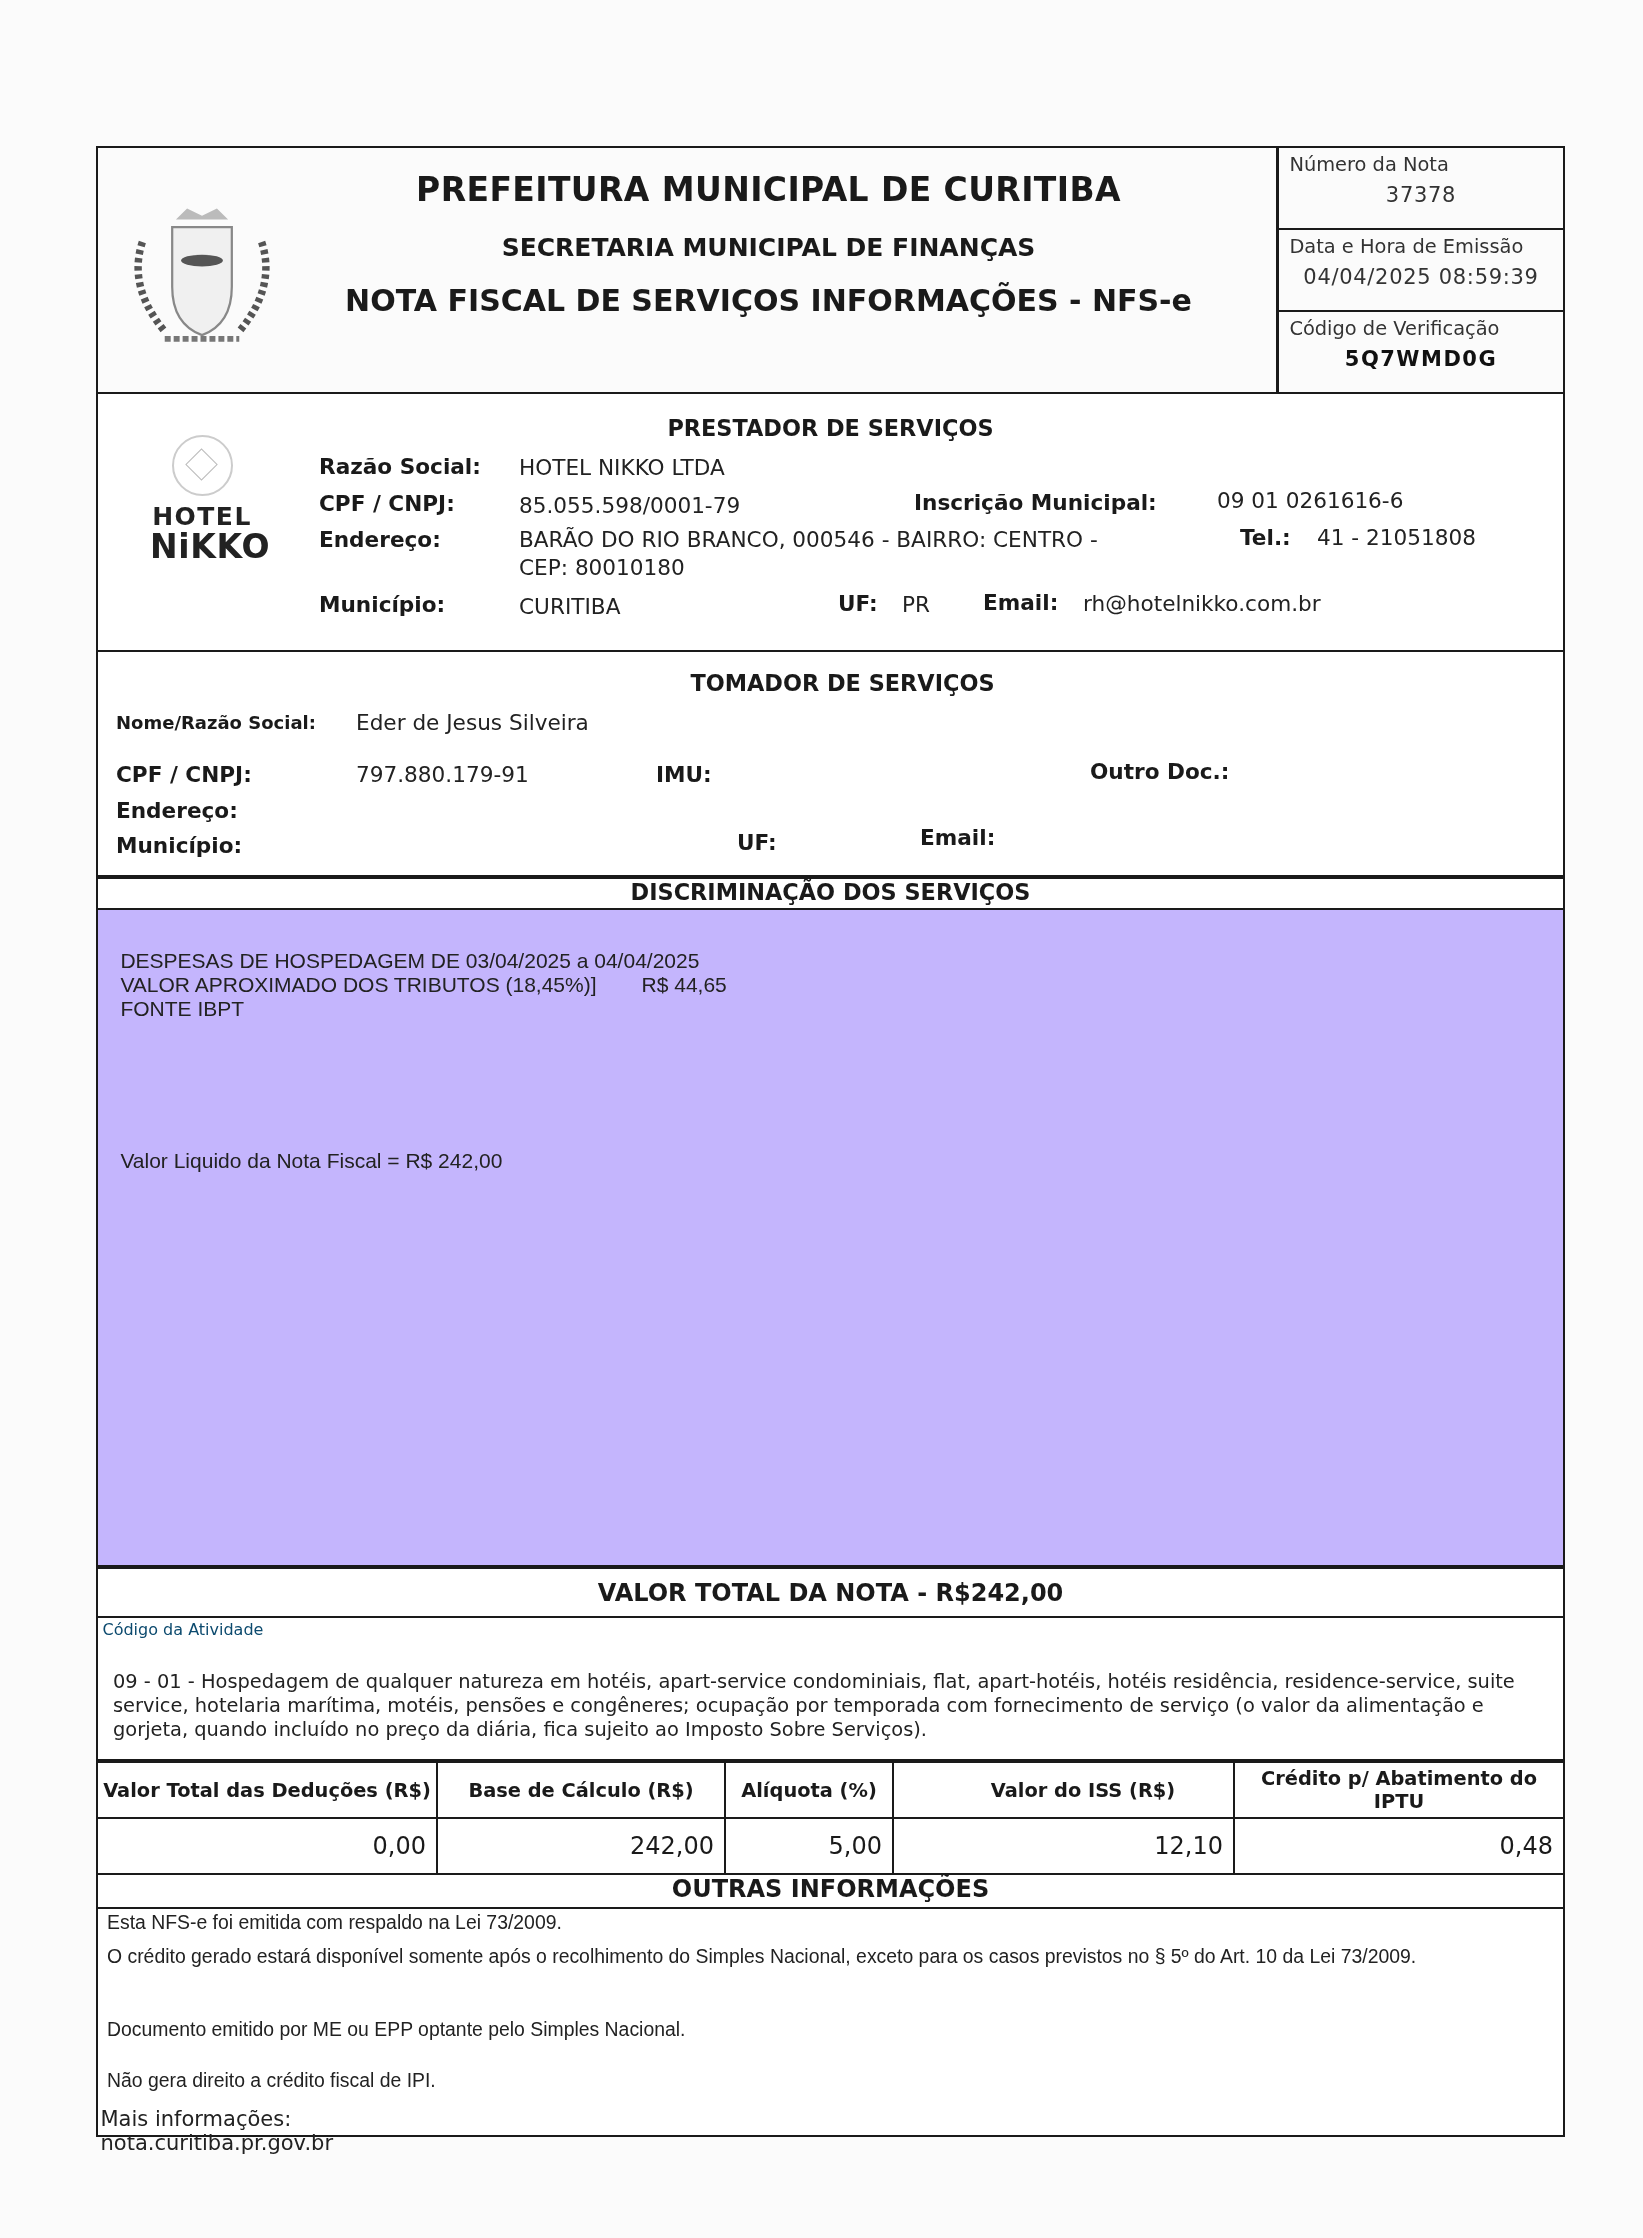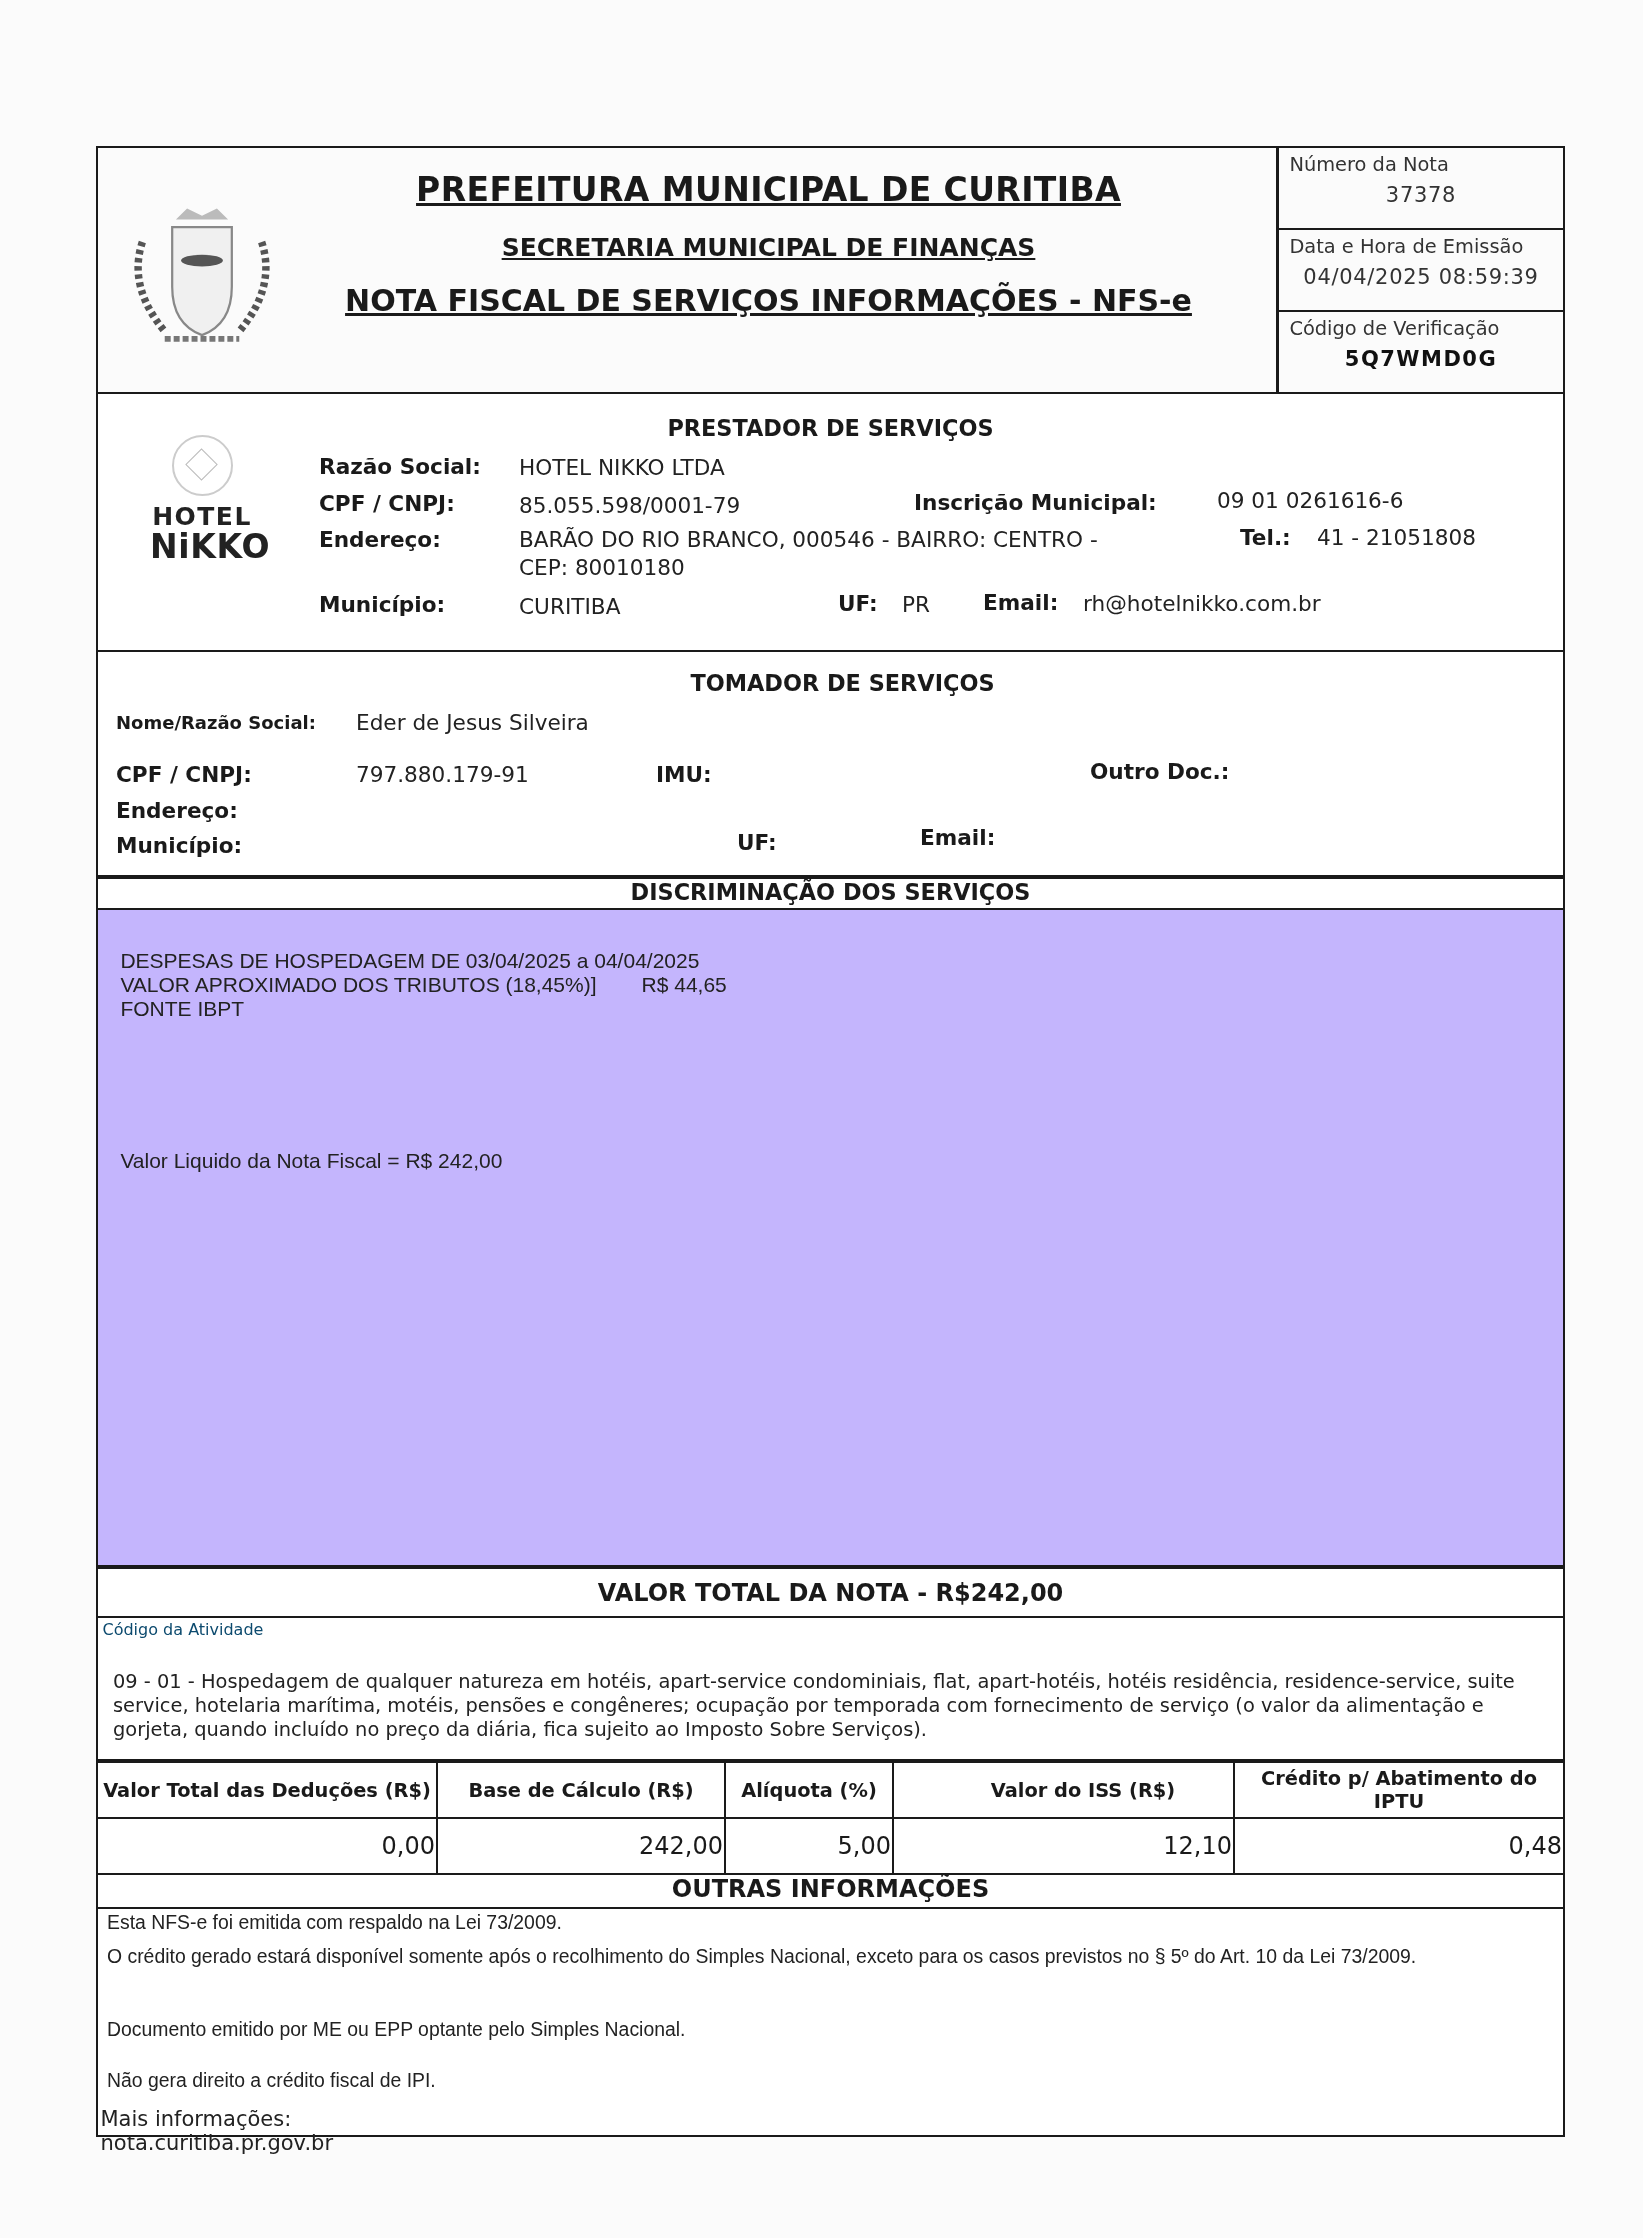--- a/index.html
+++ b/index.html
@@ -7,21 +7,21 @@
     width:1644px; height:2239px; background:#fbfbfb; position:relative;
     font-family:"DejaVu Sans", sans-serif; color:#1a1a1a; overflow:hidden;
   }
   .doc { position:absolute; left:96px; top:146px; width:1469px; }
   .box { border:2.2px solid #1a1a1a; background:#fff; box-sizing:border-box; }
 
   
   .hdr { display:flex; height:246px; border:2.2px solid #1a1a1a; box-sizing:border-box; border-bottom:none; }
   .hdr-left { flex:1; position:relative; }
   .crest { position:absolute; left:22.4px; top:49px; width:164px; height:157px; }
-  .hdr-titles { position:absolute; left:178px; right:15px; top:0; text-align:center;text-decoration:underline; }
+  .hdr-titles { position:absolute; left:178px; right:15px; top:0; text-align:center; }
   .t1 { font-size:33px; font-weight:bold; margin-top:22.4px; letter-spacing:0.4px; }
   .t2 { font-size:25px; font-weight:bold; margin-top:24px; }
   .t3 { font-size:30px; font-weight:bold; margin-top:21px; }
   .hdr-right { width:284px; border-left:3px solid #1a1a1a; display:flex; flex-direction:column; }
   .hr-cell { flex:1; border-bottom:2.2px solid #1a1a1a; padding:4.5px 10.4px; box-sizing:border-box; }
   .hr-cell:last-child { border-bottom:none; }
   .hr-lbl { font-size:19.4px; color:#333; }
   .hr-val { font-size:21px; text-align:center; margin-top:7.5px; color:#333; letter-spacing:0.7px; }
   .hr-val.code { font-weight:bold; color:#111; letter-spacing:1.5px; }
 
@@ -47,21 +47,21 @@
   .liq { position:absolute; left:22.4px; top:239px; font-size:21px; color:#222; }
 
   .total { height:51px; border:2.2px solid #1a1a1a; border-top:2.2px solid #1a1a1a; box-sizing:border-box; display:flex; align-items:center; justify-content:center; font-weight:bold; font-size:24px; background:#fff; }
   .ativ { height:143px; border:2.2px solid #1a1a1a; border-top:none; box-sizing:border-box; background:#fff; position:relative; }
   .ativ-lbl { position:absolute; left:4.5px; top:1.5px; font-size:16px; color:#0c4a6e; }
   .ativ-txt { position:absolute; left:15px; right:15px; top:52px; font-size:19.4px; line-height:24px; color:#222; }
 
   table.tax { width:100%; border-collapse:collapse; background:#fff; }
   table.tax td { border:2.2px solid #1a1a1a; font-size:19.4px; }
   table.tax .th { font-weight:bold; text-align:center; height:52px; }
-  table.tax .tv { text-align:right; height:52px; font-size:24px; padding-right:1px; }
+  table.tax .tv { text-align:right; height:52px; font-size:24px; padding-right:10px; }
 
   .outras-h { height:34px; border:2.2px solid #1a1a1a; border-top:none; box-sizing:border-box; text-align:center; font-weight:bold; font-size:24px; background:#fff; }
   .outras { height:228px; border:2.2px solid #1a1a1a; border-top:none; box-sizing:border-box; position:relative; background:#fff; font-family:"Liberation Sans", sans-serif; font-size:19.4px; color:#222; }
   .o-line { position:absolute; left:9px; right:45px; line-height:22.4px; }
   .footer { position:absolute; left:4.5px; top:2107px; font-size:21px; color:#222; }
   .footer-wrap { position:absolute; left:96px; }
 </style>
 </head>
 <body>
 

